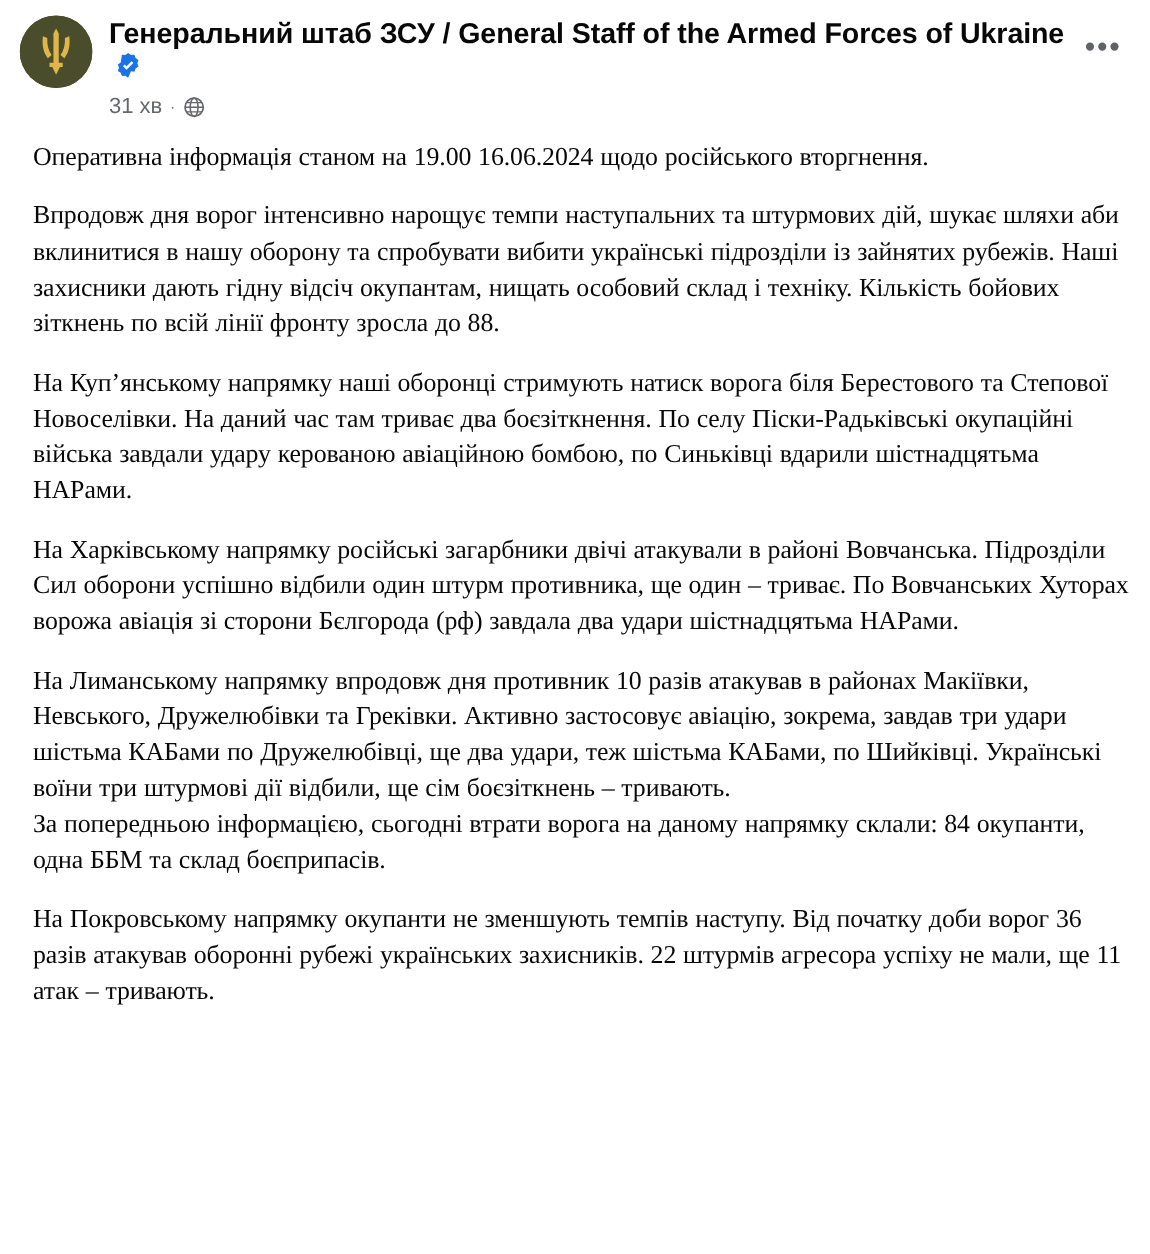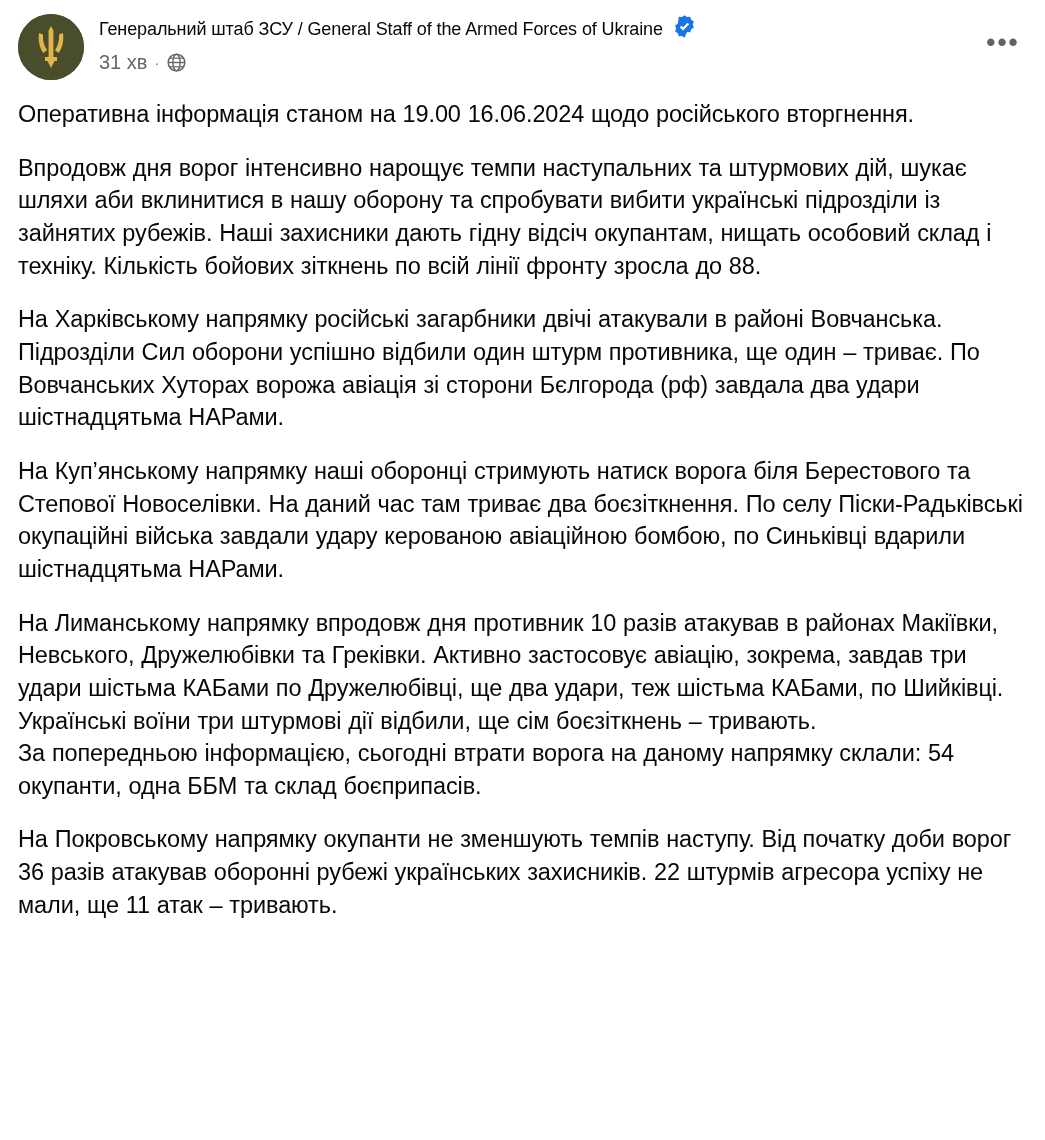--- a/index.html
+++ b/index.html
@@ -42,22 +42,22 @@
   .header-text {
     margin-left: 15px;
     flex: 1;
     padding-top: 4px;
   }
   .page-name-row {
     display: block;
     line-height: 1.28;
   }
   .page-name {
-    font-size: 18px;
-    font-weight: normal;
+    font-size: 26px;
+    font-weight: bold;
     color: #080809;
     letter-spacing: -0.1px;
     text-align: center;
   }
   .verified {
     display: inline-block;
     vertical-align: -4px;
     margin-left: 5px;
   }
   .meta-row {
@@ -88,22 +88,23 @@
     color: #606266;
     font-size: 26px;
     font-weight: bold;
     letter-spacing: 2px;
     margin-top: 8px;
     cursor: pointer;
     user-select: none;
   }
   .more-btn span { line-height: 0.4; }
   .post-body {
-    padding: 18px 18px 0 18px;
+    padding: 18px 18px 0 30px;
     box-sizing: border-box;
+    font-family: Liberation Serif, serif;
   }
   .para {
     font-size: 23.5px;
     line-height: 1.39;
     color: #080809;
     margin: 0 0 21px 0;
     letter-spacing: -0.1px;
     word-spacing: 0.4px;
   }
   .para.tight {
@@ -159,20 +160,20 @@
     </div>
 
     <div class="more-btn">
       <span>•••</span>
     </div>
   </div>
 
   <div class="post-body">
     <p class="para">Оперативна інформація станом на 19.00 16.06.2024 щодо російського вторгнення.</p>
     <p class="para">Впродовж дня ворог інтенсивно нарощує темпи наступальних та штурмових дій, шукає шляхи аби вклинитися в нашу оборону та спробувати вибити українські підрозділи із зайнятих рубежів. Наші захисники дають гідну відсіч окупантам, нищать особовий склад і техніку. Кількість бойових зіткнень по всій лінії фронту зросла до 88.</p>
+    <p class="para">На Куп’янському напрямку наші оборонці стримують натиск ворога біля Берестового та Степової Новоселівки. На даний час там триває два боєзіткнення.  По селу Піски-Радьківські окупаційні війська завдали удару керованою авіаційною бомбою, по Синьківці вдарили шістнадцятьма НАРами.</p>
     <p class="para">На Харківському напрямку російські загарбники двічі атакували в районі Вовчанська. Підрозділи Сил оборони успішно відбили один штурм противника, ще один – триває. По Вовчанських Хуторах ворожа авіація зі сторони Бєлгорода (рф) завдала два удари шістнадцятьма НАРами.</p>
-    <p class="para">На Куп’янському напрямку наші оборонці стримують натиск ворога біля Берестового та Степової Новоселівки. На даний час там триває два боєзіткнення.  По селу Піски-Радьківські окупаційні війська завдали удару керованою авіаційною бомбою, по Синьківці вдарили шістнадцятьма НАРами.</p>
     <p class="para tight">На Лиманському напрямку впродовж дня противник 10 разів атакував в районах Макіївки, Невського, Дружелюбівки та Греківки. Активно застосовує авіацію, зокрема,  завдав три удари шістьма КАБами по Дружелюбівці, ще два удари, теж шістьма КАБами, по Шийківці. Українські воїни  три штурмові дії відбили, ще сім боєзіткнень – тривають.</p>
-    <p class="para">За попередньою інформацією, сьогодні втрати ворога на даному напрямку склали: 54 окупанти,  одна ББМ та склад боєприпасів.</p>
+    <p class="para">За попередньою інформацією, сьогодні втрати ворога на даному напрямку склали: 84 окупанти,  одна ББМ та склад боєприпасів.</p>
     <p class="para">На Покровському напрямку окупанти не зменшують темпів наступу.  Від початку доби ворог 36 разів атакував оборонні рубежі українських захисників. 22 штурмів агресора успіху не мали,  ще 11 атак – тривають.</p>
   </div>
 
 </div>
 
 </body></html>

